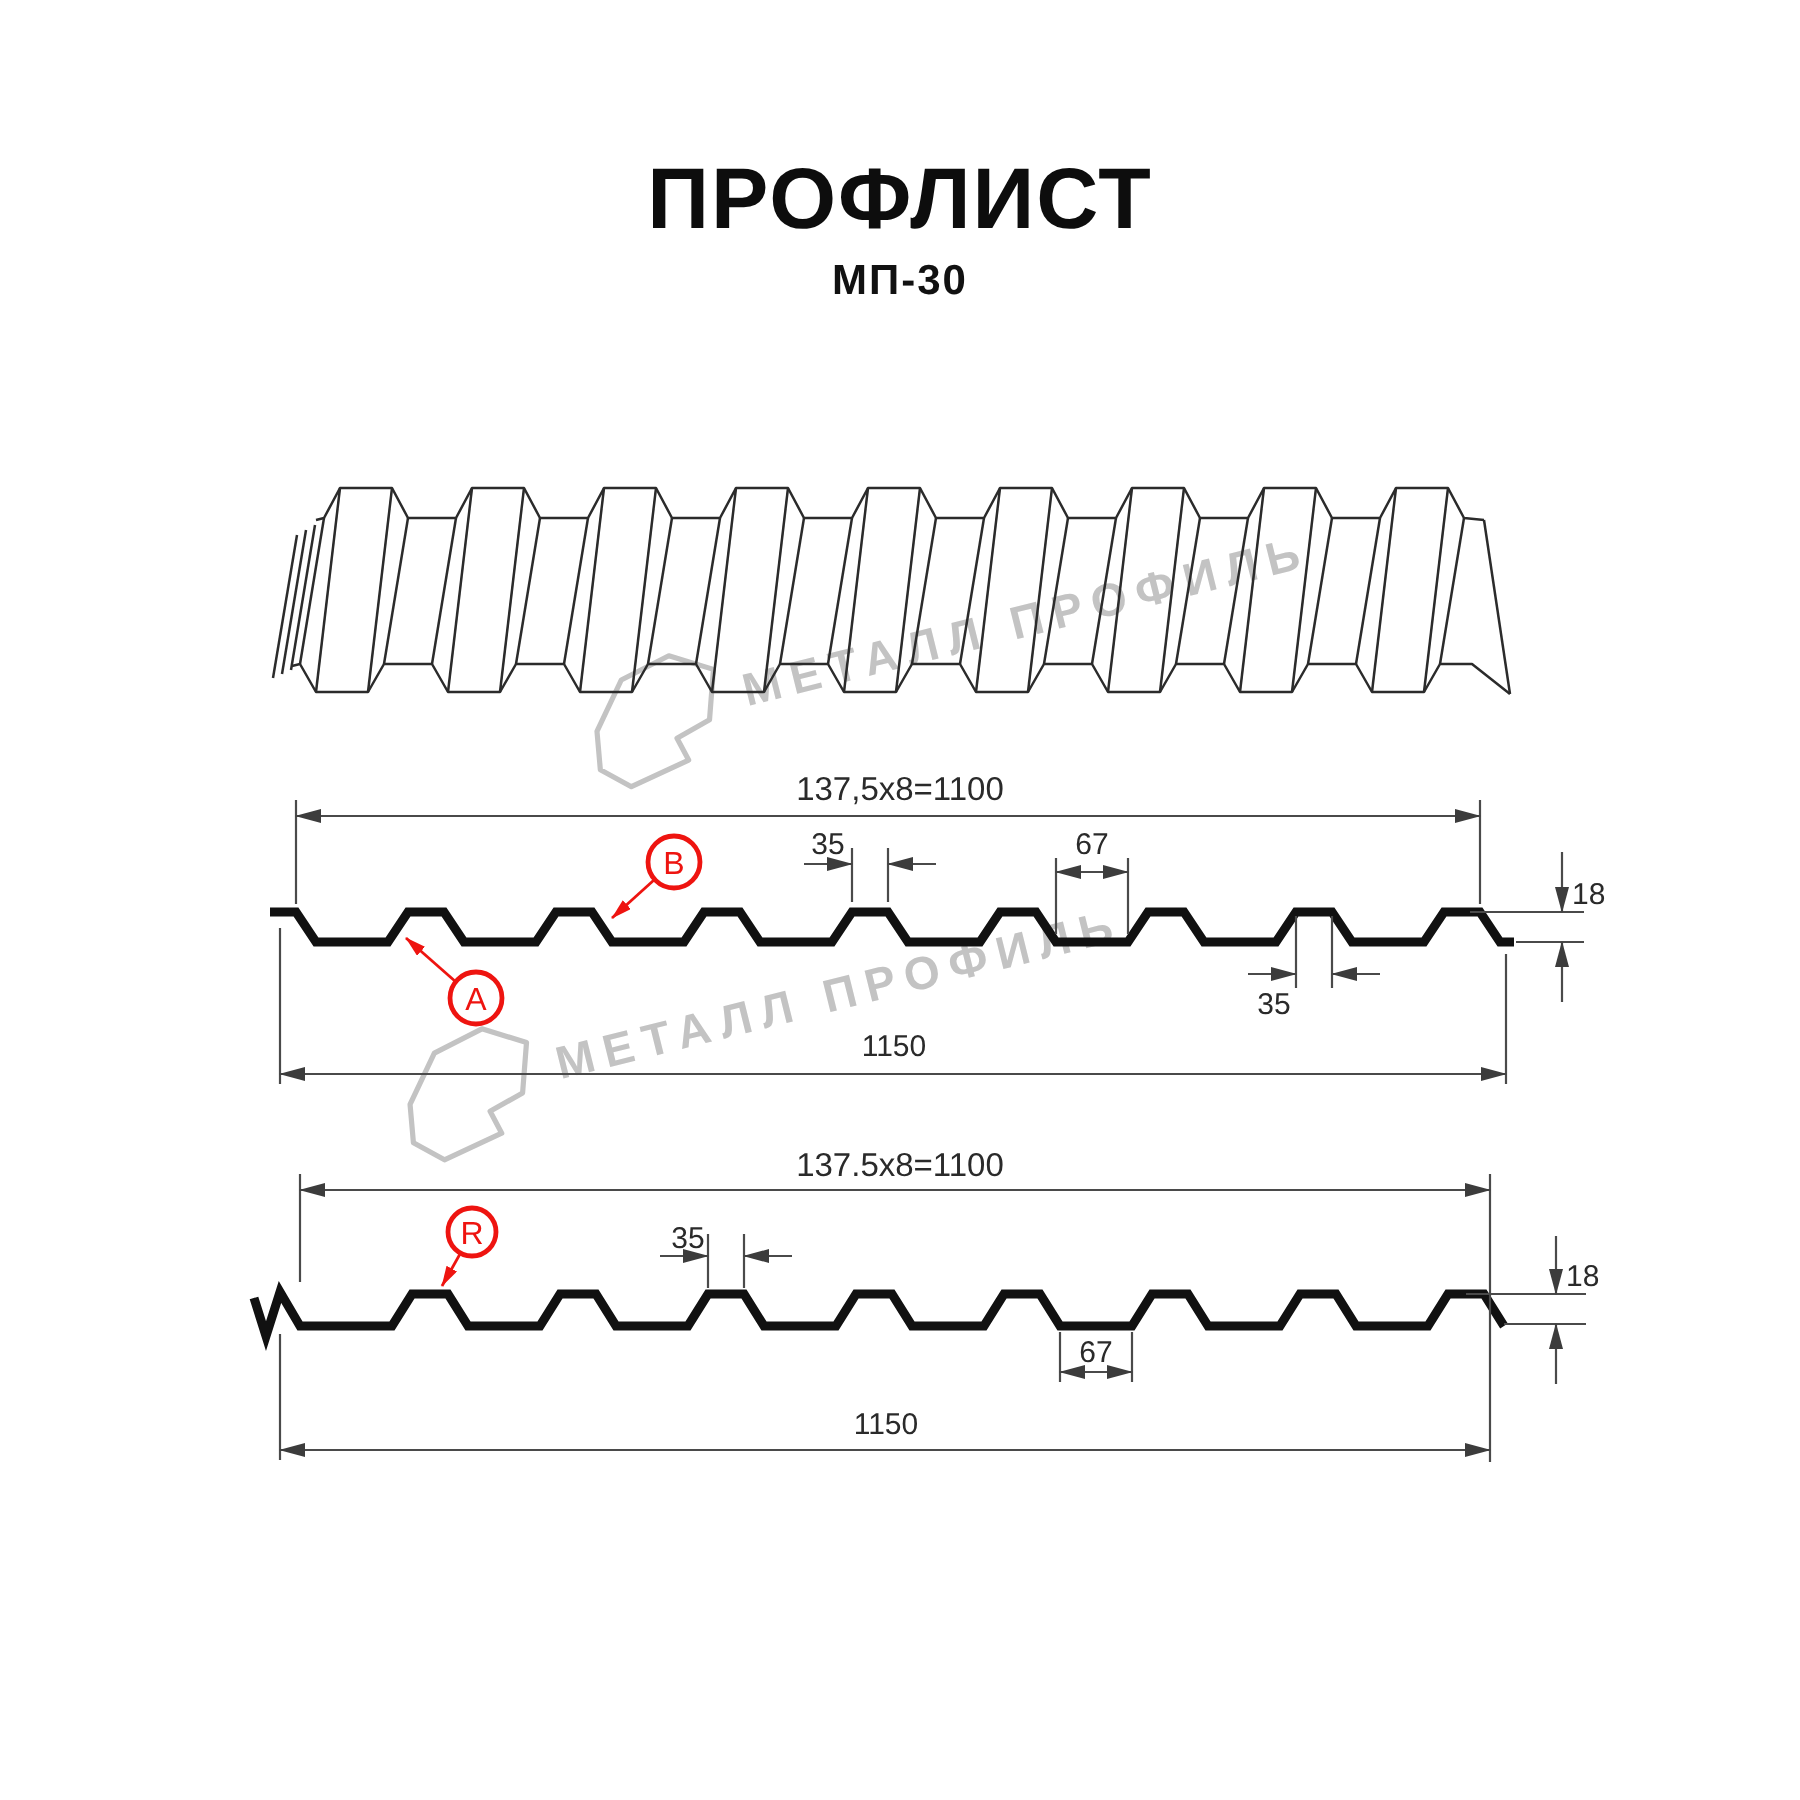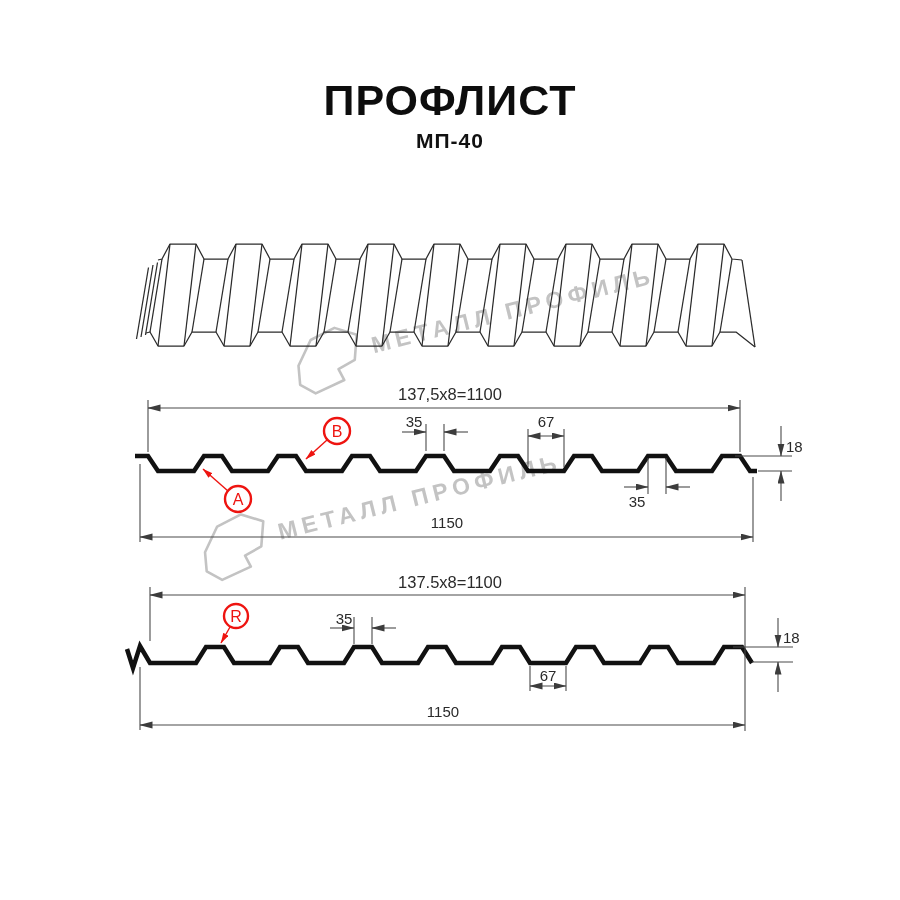--- a/index.html
+++ b/index.html
@@ -32,21 +32,21 @@
   .red-letter{fill:#ee1410;font-size:16px;}
   .wm-text{font-size:23px;font-weight:bold;fill:#c3c3c3;letter-spacing:5px;}
   .wm-logo{stroke:#c3c3c3;stroke-width:2.6;fill:none;stroke-linejoin:round;}
 </style>
 </head>
 <body>
 
 <div class="page">
 
   <div class="title">ПРОФЛИСТ</div>
-  <div class="subtitle">МП-40</div>
+  <div class="subtitle">МП-30</div>
 
   <svg class="drawing" width="900" height="900" viewBox="0 0 900 900">
     <defs>
       <marker id="mB" markerUnits="userSpaceOnUse" markerWidth="13" markerHeight="8" refX="12.5" refY="3.5" orient="auto-start-reverse">
         <path d="M0,0 L13,3.5 L0,7 Z" fill="#3c3c3c"></path>
       </marker>
       <marker id="mR" markerUnits="userSpaceOnUse" markerWidth="11" markerHeight="7" refX="10" refY="3" orient="auto-start-reverse">
         <path d="M0,0 L10.5,3 L0,6 Z" fill="#ee1410"></path>
       </marker>
     </defs>

